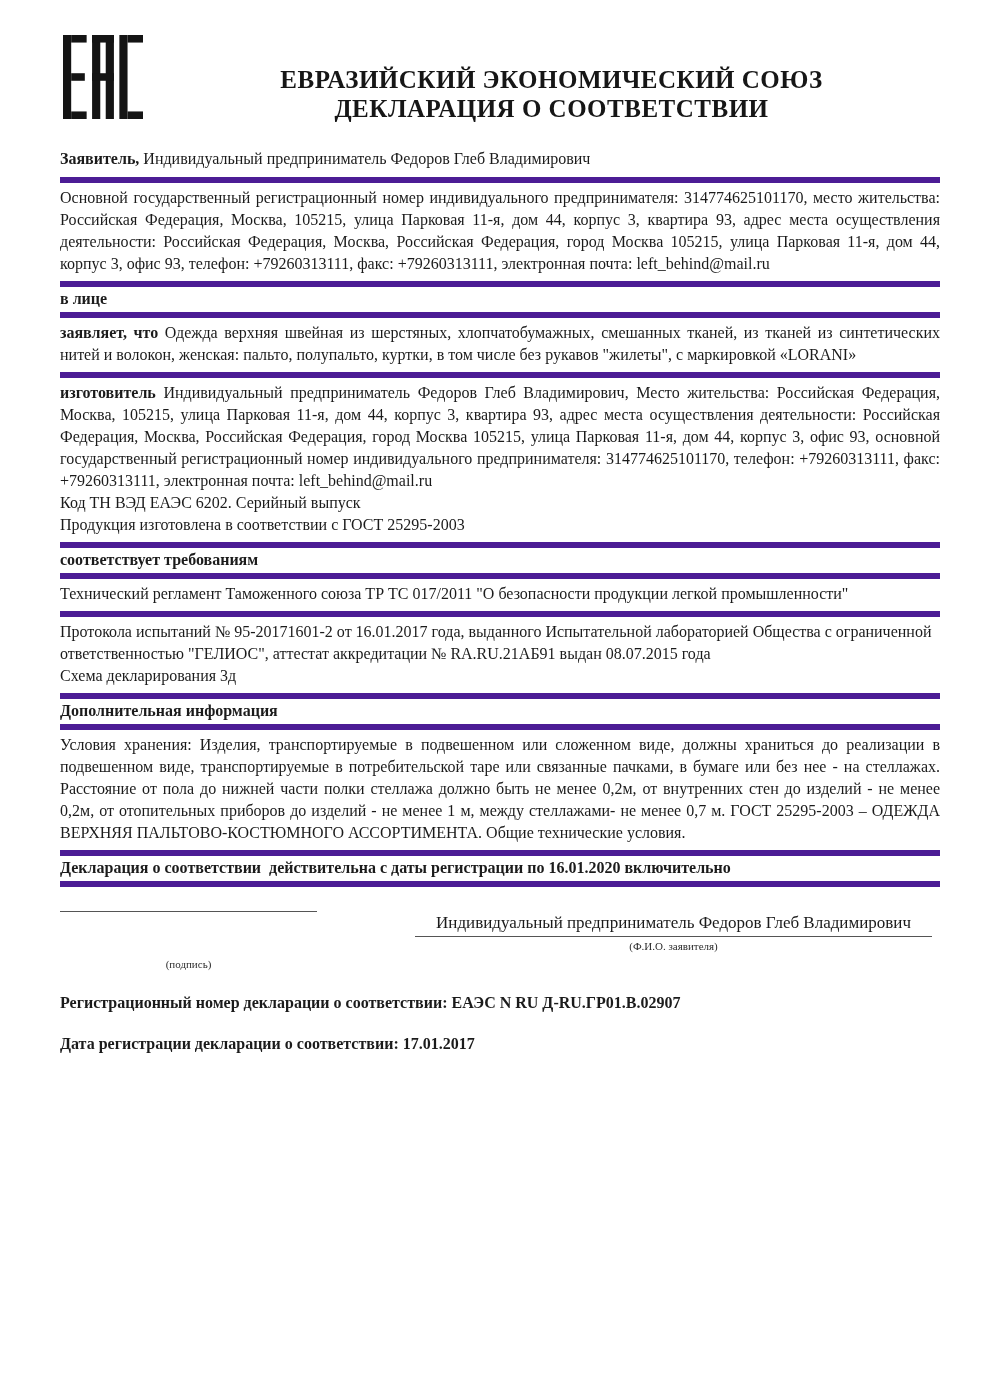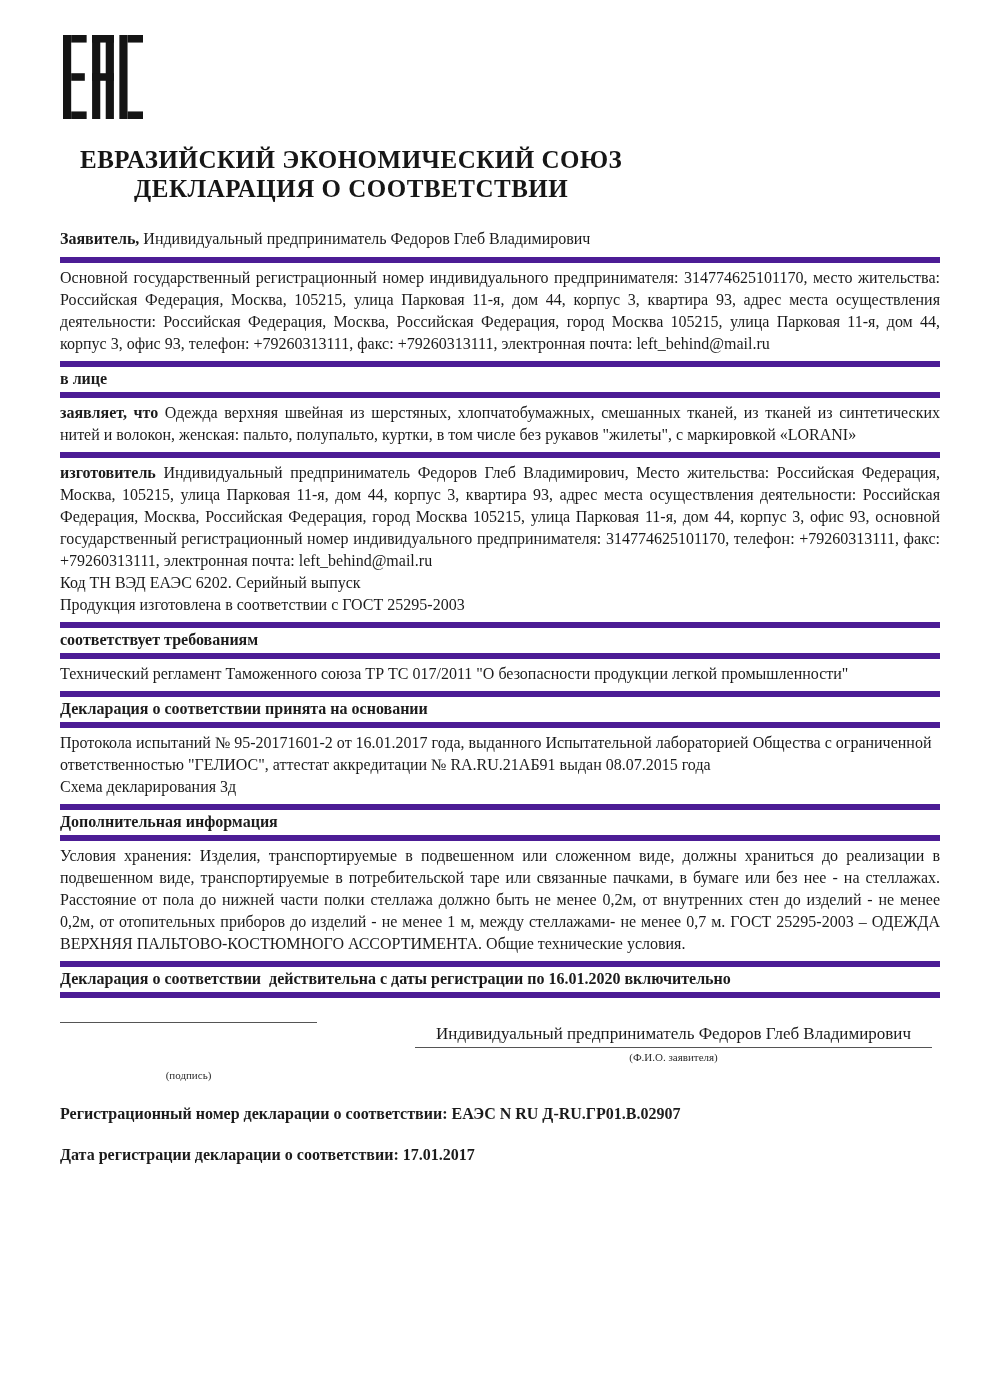--- a/index.html
+++ b/index.html
@@ -5,21 +5,21 @@
   html,body{margin:0;padding:0;background:#ffffff;}
   body{
     width:1000px;min-height:1375px;
     font-family:"Liberation Serif","DejaVu Serif",serif;
     color:#1b1b1b;
     position:relative;
   }
   .page{padding:35px 60px 40px 60px;box-sizing:border-box;width:1000px;min-height:1375px;}
 
   
-  .header{display:flex;align-items:flex-start;flex-direction:column;}
+  .header{display:flex;align-items:flex-end;}
   .logo{flex:0 0 auto;margin-left:3px;}
   .title-block{
     flex:1 1 auto;
     text-align:center;
     padding:22px 0 0 20px;
     font-weight:bold;
     font-size:25px;
     line-height:29px;
     letter-spacing:0.5px;
     color:#161616;
@@ -103,21 +103,20 @@
         <span>Индивидуальный предприниматель Федоров Глеб Владимирович, Место жительства: Российская Федерация, Москва, 105215, улица Парковая 11-я, дом 44, корпус 3, квартира 93, адрес места осуществления деятельности: Российская Федерация, Москва, Российская Федерация, город Москва 105215, улица Парковая 11-я, дом 44, корпус 3, офис 93, основной государственный регистрационный номер индивидуального предпринимателя: 314774625101170, телефон: +79260313111, факс: +79260313111, электронная почта: left_behind@mail.ru</span>
       </p>
       <p class="frag">Код ТН ВЭД ЕАЭС 6202. Серийный выпуск</p>
       <p class="frag">Продукция изготовлена в соответствии с ГОСТ 25295-2003</p>
     </div>
 
     <div class="row head" style="white-space: pre-wrap;">соответствует требованиям</div>
 
     <div class="row text">Технический регламент Таможенного союза ТР ТС 017/2011 "О безопасности продукции легкой промышленности"</div>
 
-    <div class="row head" style="white-space: pre-wrap;">Декларация о соответствии принята на основании</div>
 
     <div class="row text">
       <p class="frag">Протокола испытаний № 95-20171601-2 от 16.01.2017 года, выданного Испытательной лабораторией Общества с ограниченной ответственностью "ГЕЛИОС", аттестат аккредитации № RA.RU.21АБ91 выдан 08.07.2015 года</p>
       <p class="frag">Схема декларирования 3д</p>
     </div>
 
     <div class="row head" style="white-space: pre-wrap;">Дополнительная информация</div>
 
     <div class="row text justify">Условия хранения: Изделия, транспортируемые в подвешенном или сложенном виде, должны храниться до реализации в подвешенном виде, транспортируемые в потребительской таре или связанные пачками, в бумаге или без нее - на стеллажах. Расстояние от пола до нижней части полки стеллажа должно быть не менее 0,2м, от внутренних стен до изделий - не менее 0,2м, от отопительных приборов до изделий - не менее 1 м, между стеллажами- не менее 0,7 м. ГОСТ 25295-2003 – ОДЕЖДА ВЕРХНЯЯ ПАЛЬТОВО-КОСТЮМНОГО АССОРТИМЕНТА. Общие технические условия.</div>
 

